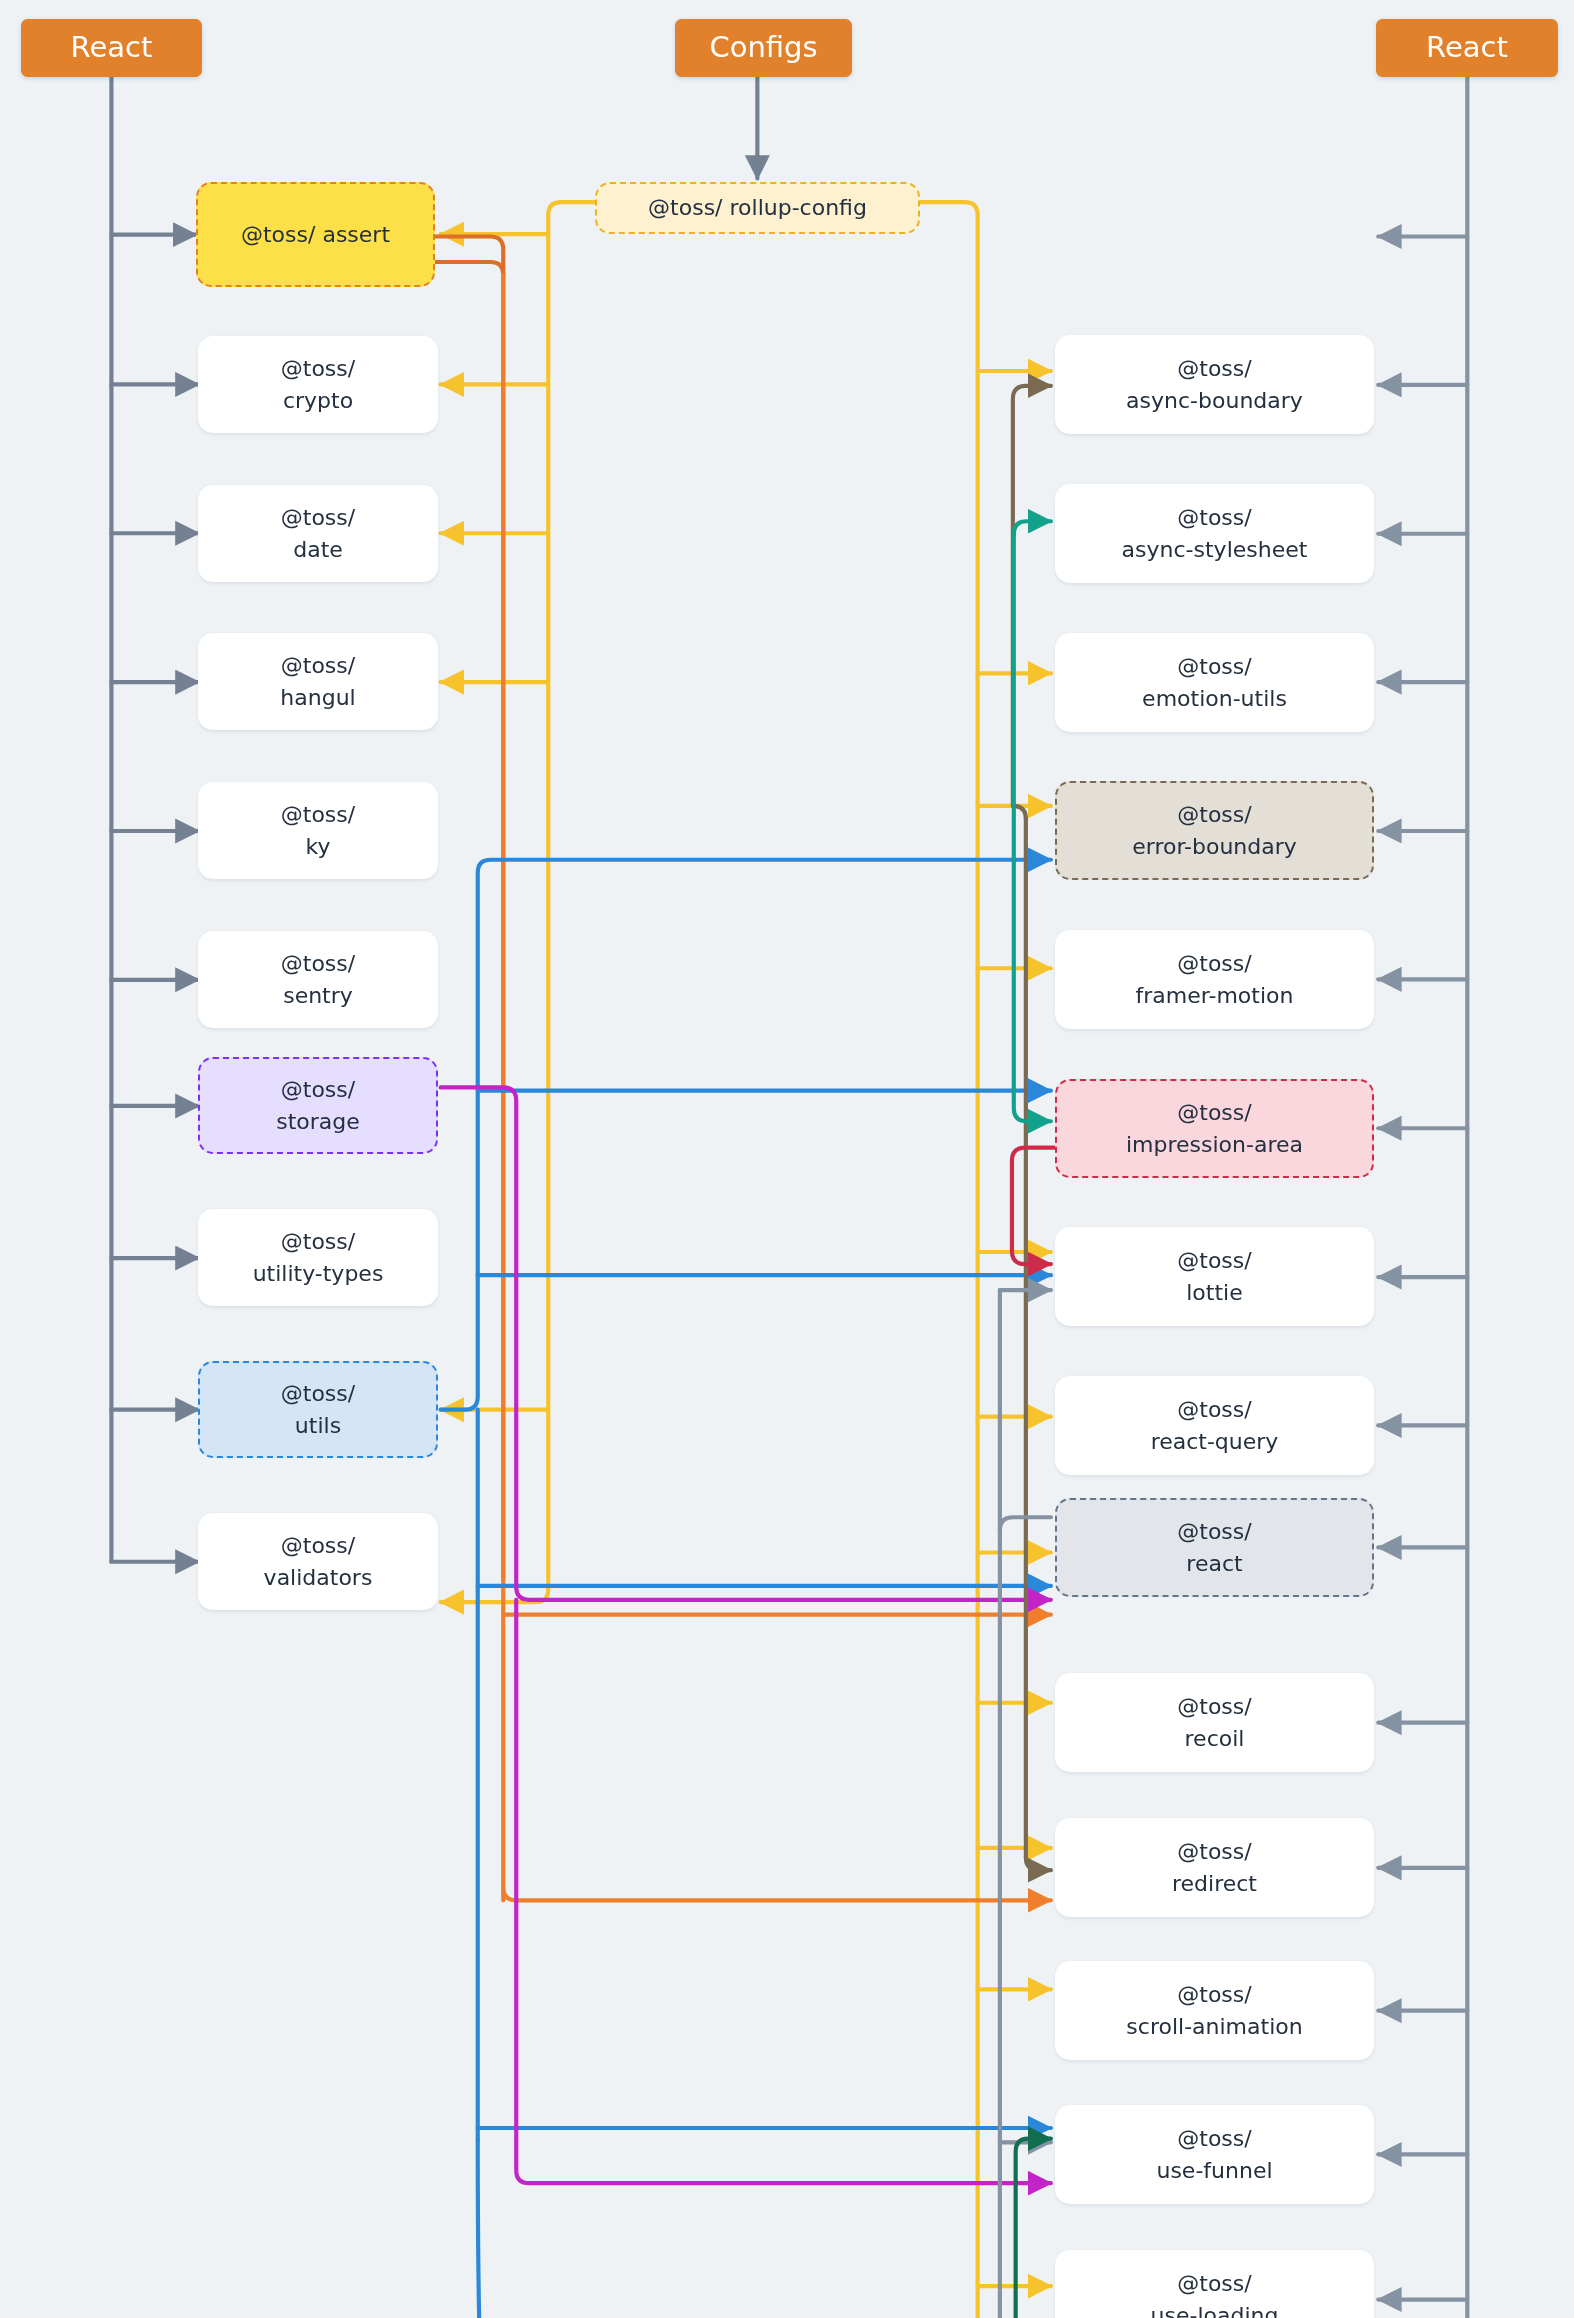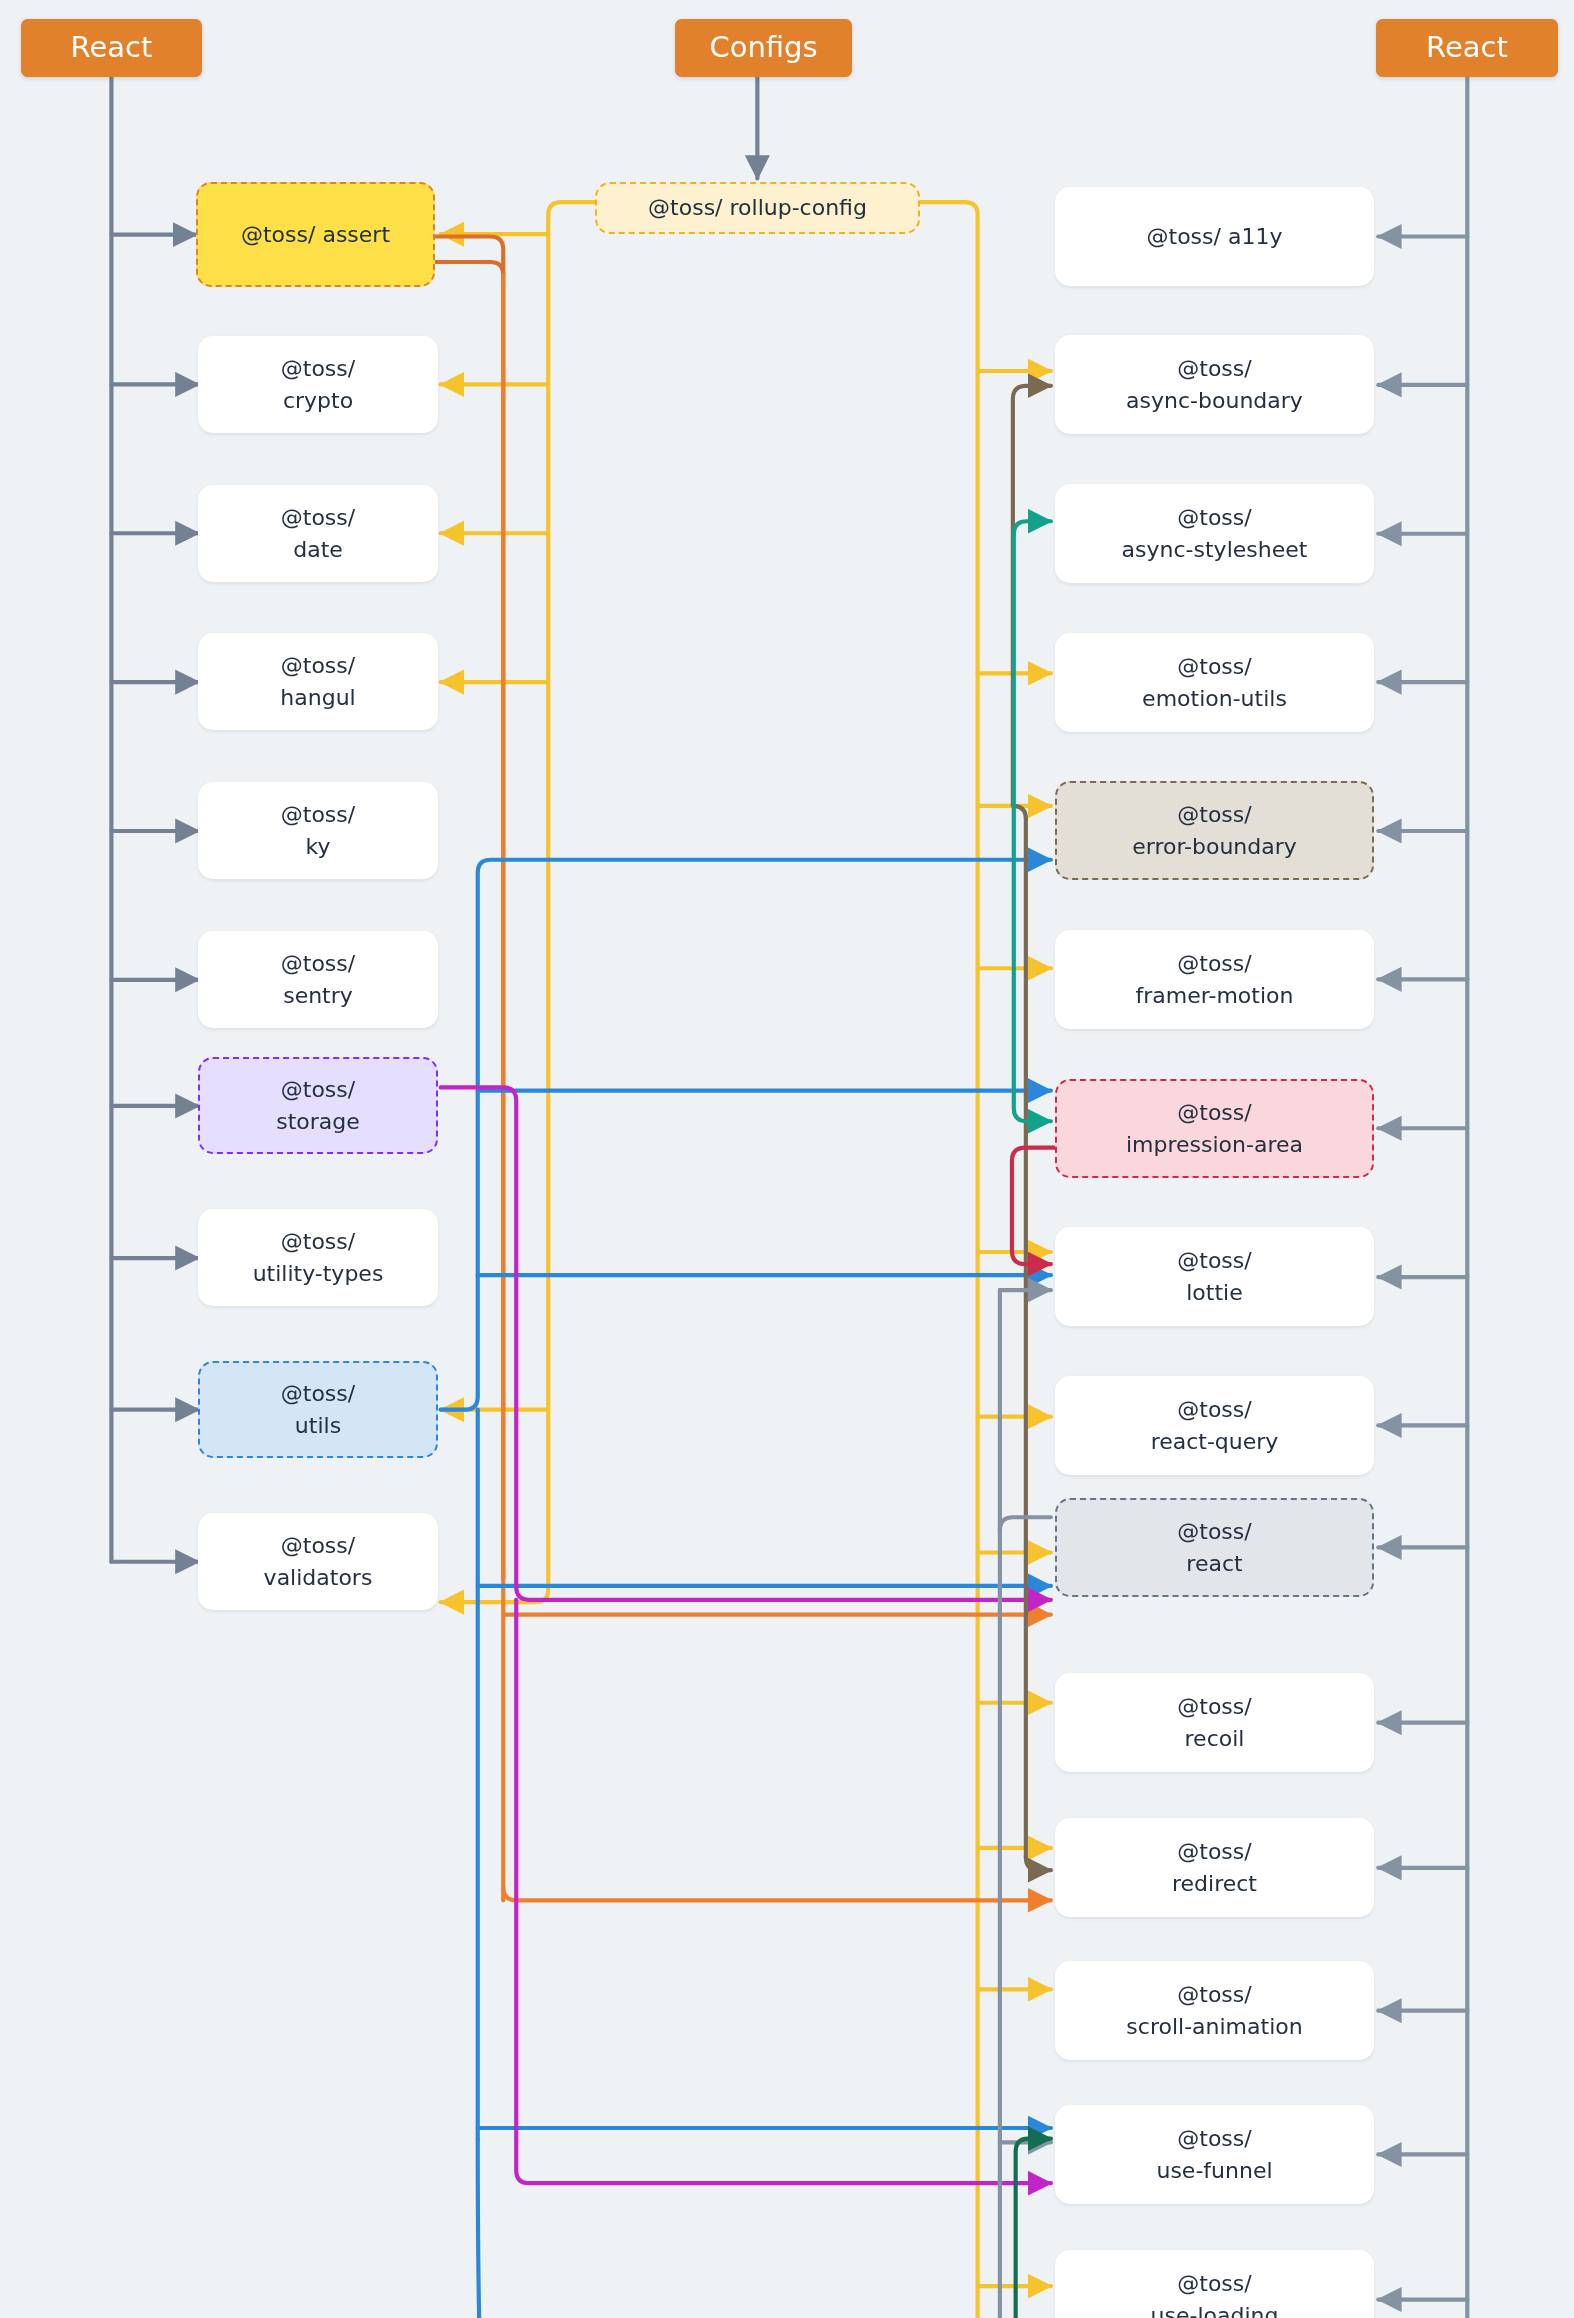--- a/index.html
+++ b/index.html
@@ -194,23 +194,20 @@
   <div class="node pkg" style="left:198px;top:1209px;width:240px;height:97px;">
     <span class="lbl">@toss/<br>utility-types</span>
     </div>
   <div class="node pkg dash" style="left:198px;top:1361px;width:240px;height:97px;background:#d4e5f5;border:2.3px dashed #2a87d9;">
     <span class="lbl">@toss/<br>utils</span>
     </div>
   <div class="node pkg" style="left:198px;top:1513px;width:240px;height:97px;">
     <span class="lbl">@toss/<br>validators</span>
     </div>
 
-  <div class="node pkg" style="left:1055px;top:187px;width:319px;height:99px;">
-    <span class="lbl">@toss/ a11y</span>
-    </div>
   <div class="node pkg" style="left:1055px;top:335px;width:319px;height:99px;">
     <span class="lbl">@toss/<br>async-boundary</span>
     </div>
   <div class="node pkg" style="left:1055px;top:484px;width:319px;height:99px;">
     <span class="lbl">@toss/<br>async-stylesheet</span>
     </div>
   <div class="node pkg" style="left:1055px;top:633px;width:319px;height:99px;">
     <span class="lbl">@toss/<br>emotion-utils</span>
     </div>
   <div class="node pkg dash" style="left:1055px;top:781px;width:319px;height:99px;background:#e3ded6;border:2.3px dashed #7a6a52;">

